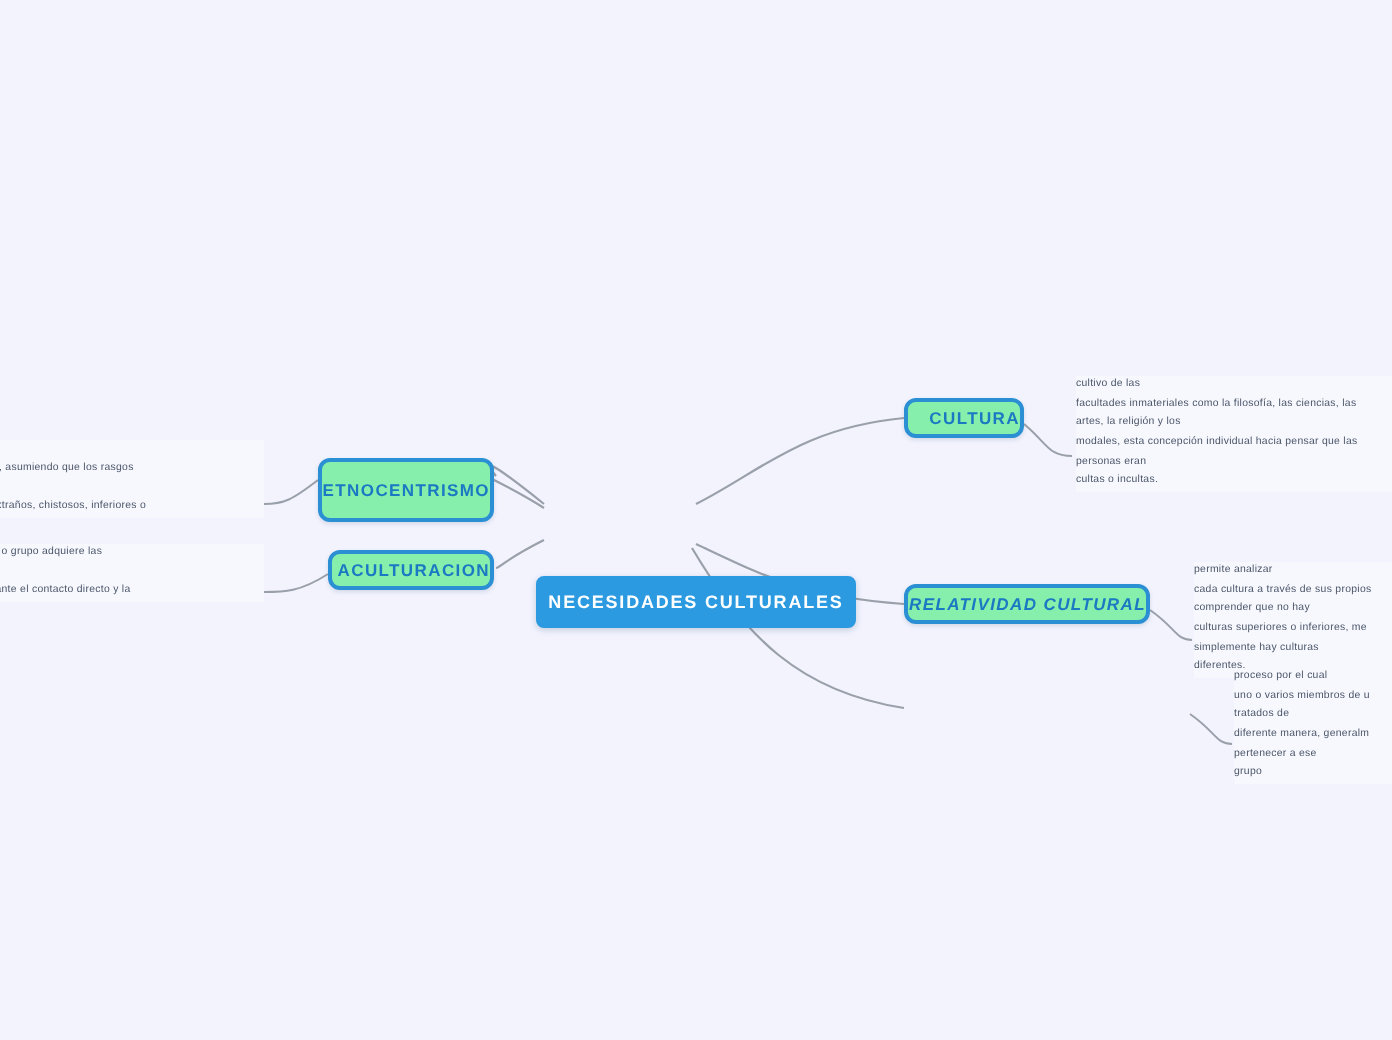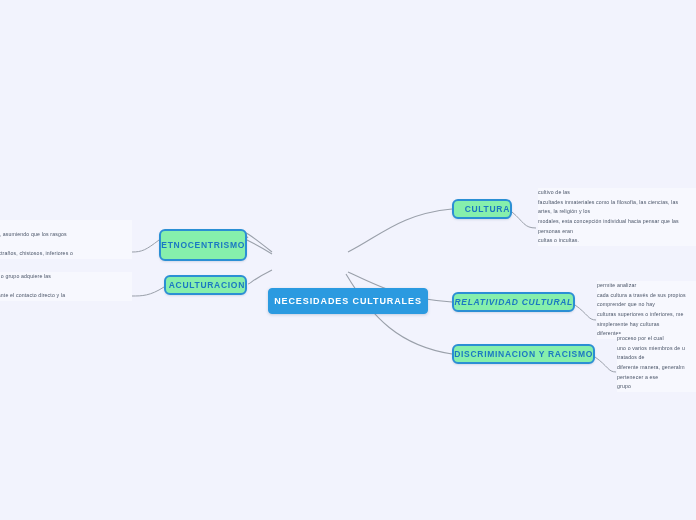--- a/index.html
+++ b/index.html
@@ -119,23 +119,20 @@
   </div>
 
   <div class="node" style="left:452px; top:199px; width:60px; height:20px;">
     <span>CULTURA</span>
   </div>
 
   <div class="node" style="left:452px; top:292px; width:123px; height:20px;font-style:italic;">
     <span>RELATIVIDAD CULTURAL</span>
   </div>
 
-  <div class="node" style="left:452px; top:344px; width:143px; height:20px;">
-    <span>DISCRIMINACION Y RACISMO</span>
-  </div>
 
   <div class="detail clip-left" style="left:-42px; top:220px; width:174px;">as culturas
 dar de la nuestra, asumiendo que los rasgos
 
 er vistos como extraños, chistosos, inferiores o</div>
 
   <div class="detail clip-left" style="left:-42px; top:272px; width:174px;">cual un individuo o grupo adquiere las
 culturales
 uo o grupo mediante el contacto directo y la</div>
 

